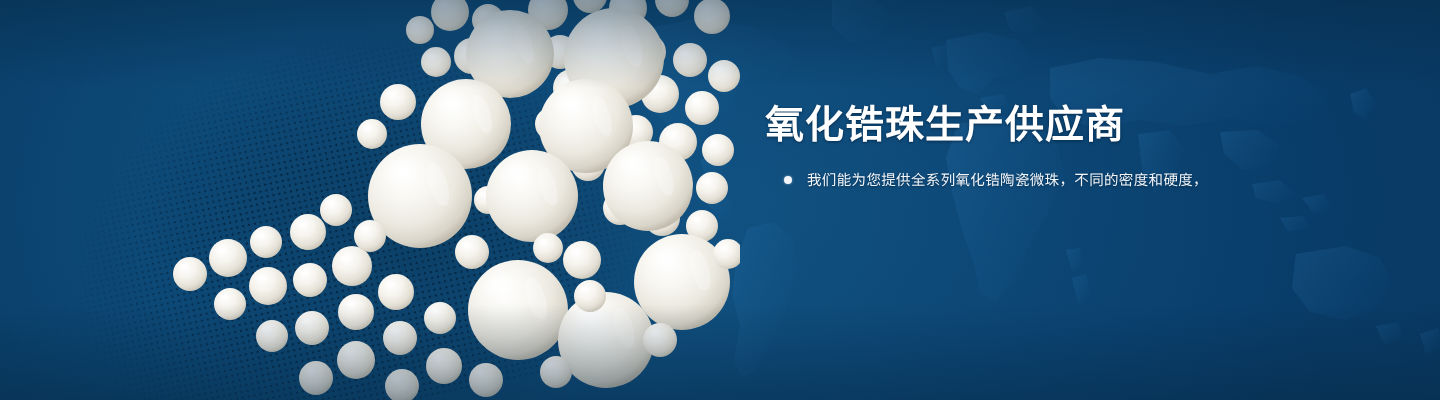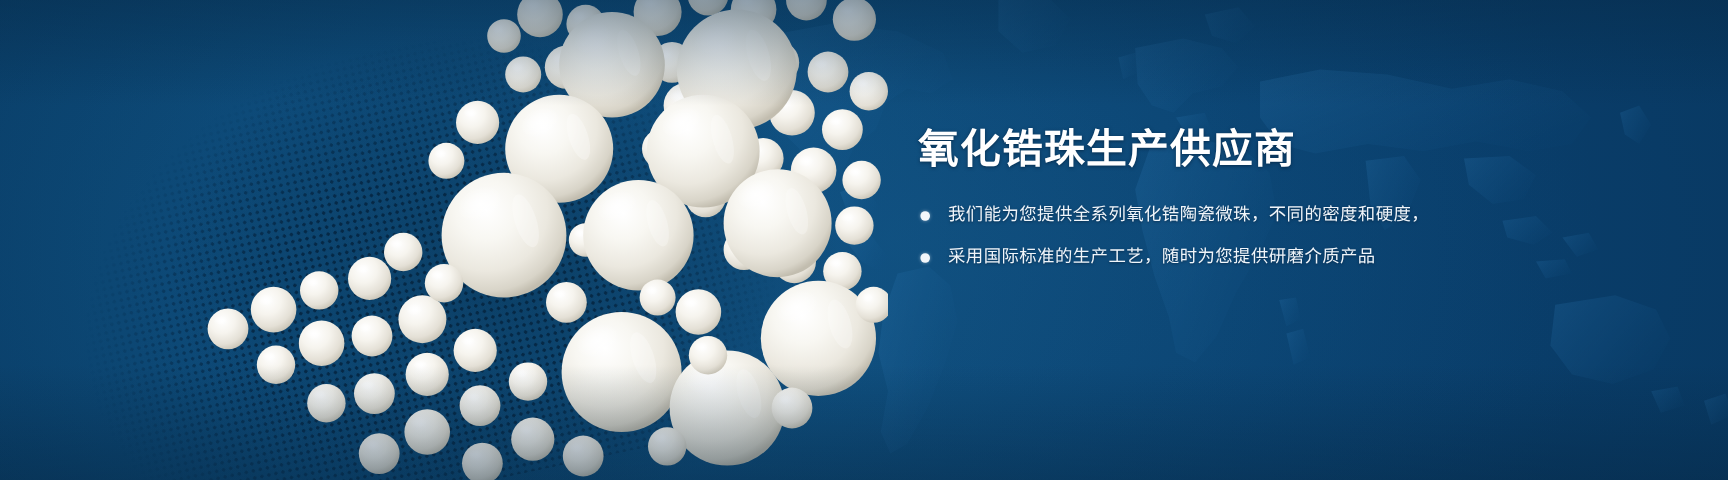--- a/index.html
+++ b/index.html
@@ -81,33 +81,32 @@
 
   
   .copy {
     position: absolute;
     left: 765px;
     top: 108px;
     width: 520px;
   }
   .headline {
     margin: 0 0 26px 0;
-    font-size: 34px;
+    font-size: 39px;
     line-height: 34px;
     font-weight: 700;
     color: #ffffff;
     letter-spacing: 1px;
     text-shadow: 0 1px 3px rgba(0,20,40,0.55);
     white-space: nowrap;
   }
   .bullets {
     list-style: none;
-    margin: 0;
+    margin: 17px;
     padding: 0;
-    font-family: Liberation Mono, monospace;
   }
   .bullet {
     position: relative;
     padding-left: 25px;
     margin-bottom: 11px;
     font-size: 14.5px;
     line-height: 24px;
     color: #f0f5fa;
     letter-spacing: 0.35px;
     text-shadow: 0 1px 2px rgba(0,18,36,0.5);
@@ -557,20 +556,16 @@
   <div class="bg-topglow"></div>
 
   <div class="copy">
     <h1 class="headline">氧化锆珠生产供应商</h1>
 
     <ul class="bullets">
       <li class="bullet">
         <span class="dot"></span>
         <span class="bullet-line">我们能为您提供全系列氧化锆陶瓷微珠，不同的密度和硬度，</span>
       </li>
-      <li class="bullet">
-        <span class="dot"></span>
-        <span class="bullet-line">采用国际标准的生产工艺，随时为您提供研磨介质产品</span>
-      </li>
     </ul>
   </div>
 
 </div>
 
 </body></html>

